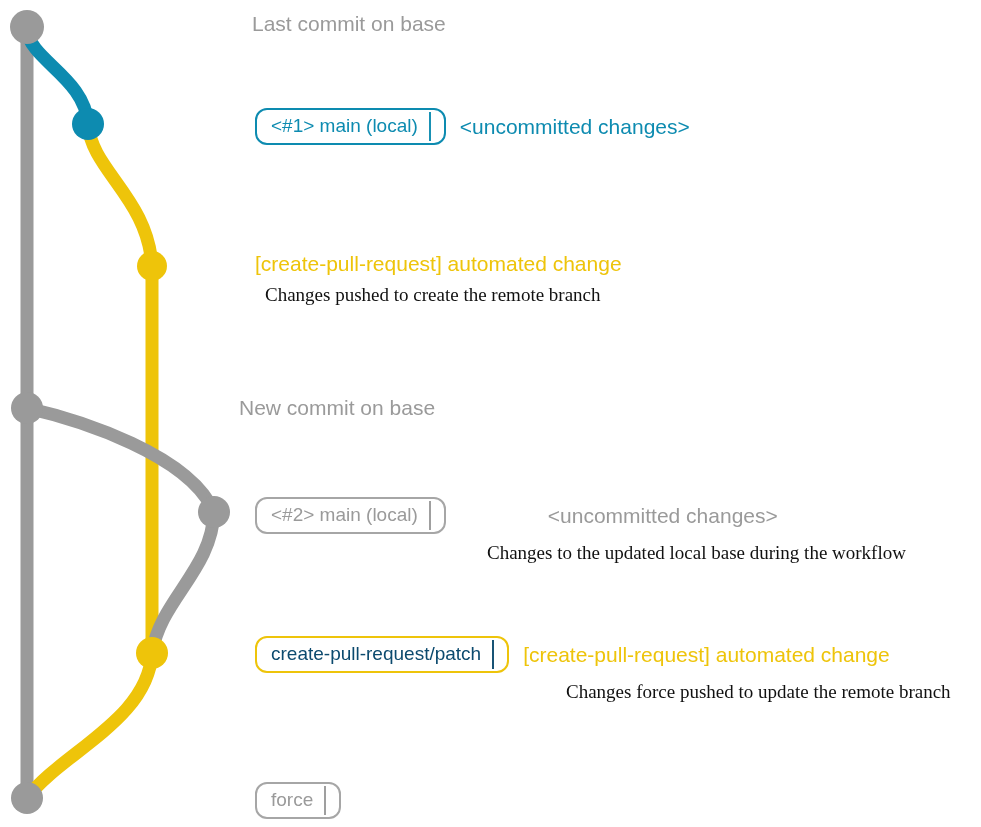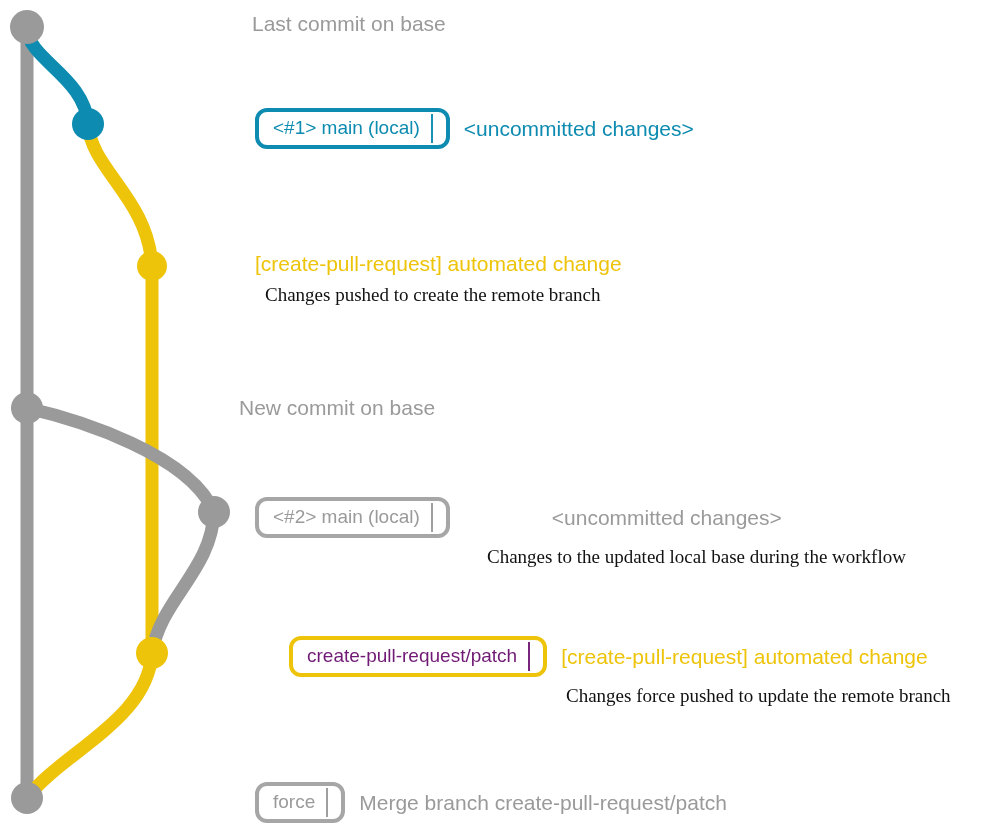--- a/index.html
+++ b/index.html
@@ -27,41 +27,41 @@
     align-items: center;
     white-space: nowrap;
   }
   .row-stack {
     position: absolute;
     white-space: nowrap;
   }
   .tag {
     display: inline-block;
     position: relative;
-    border: 4px solid #404040;
+    border: 2px solid #404040;
     border-radius: 12px;
     padding: 5px 26px 6px 14px;
     font-size: 19px;
     line-height: 22px;
     color: #999999;
     background: #ffffff;
     box-sizing: border-box;
   }
   .tag::after {
     content: "";
     position: absolute;
     right: 13px;
     top: 2px;
     bottom: 2px;
     width: 2px;
     background: currentColor;
     opacity: 0.95;
   }
   .tag.blue { border-color: #0d8bb0; color: #0d8bb0; }
-  .tag.yellow { border-color: #eec40a; color: #701a75; margin-left: 34px; }
+  .tag.yellow { border-color: #eec40a; color: #0c4a6e; }
   .tag.gray { border-color: #a6a6a6; color: #9a9a9a; }
 
   .subject {
     font-size: 21px;
     line-height: 24px;
     white-space: nowrap;
   }
   .subject.blue { color: #0d8bb0; }
   .subject.yellow { color: #eec40a; }
   .subject.gray { color: #9a9a9a; }
@@ -137,14 +137,13 @@
     <span class="tag yellow">create-pull-request/patch</span>
     <span class="gap"></span>
     <span class="subject yellow">[create-pull-request] automated change</span>
   </div>
   <div class="note" style="margin-left:311px; margin-top:8px;">Changes force pushed to update the remote branch</div>
 </div>
 
 <div class="row" style="left:255px; top:782px;">
   <span class="tag gray">force</span>
   <span class="gap"></span>
-  <span class="subject gray">Merge branch create-pull-request/patch</span>
 </div>
 
 </body></html>

